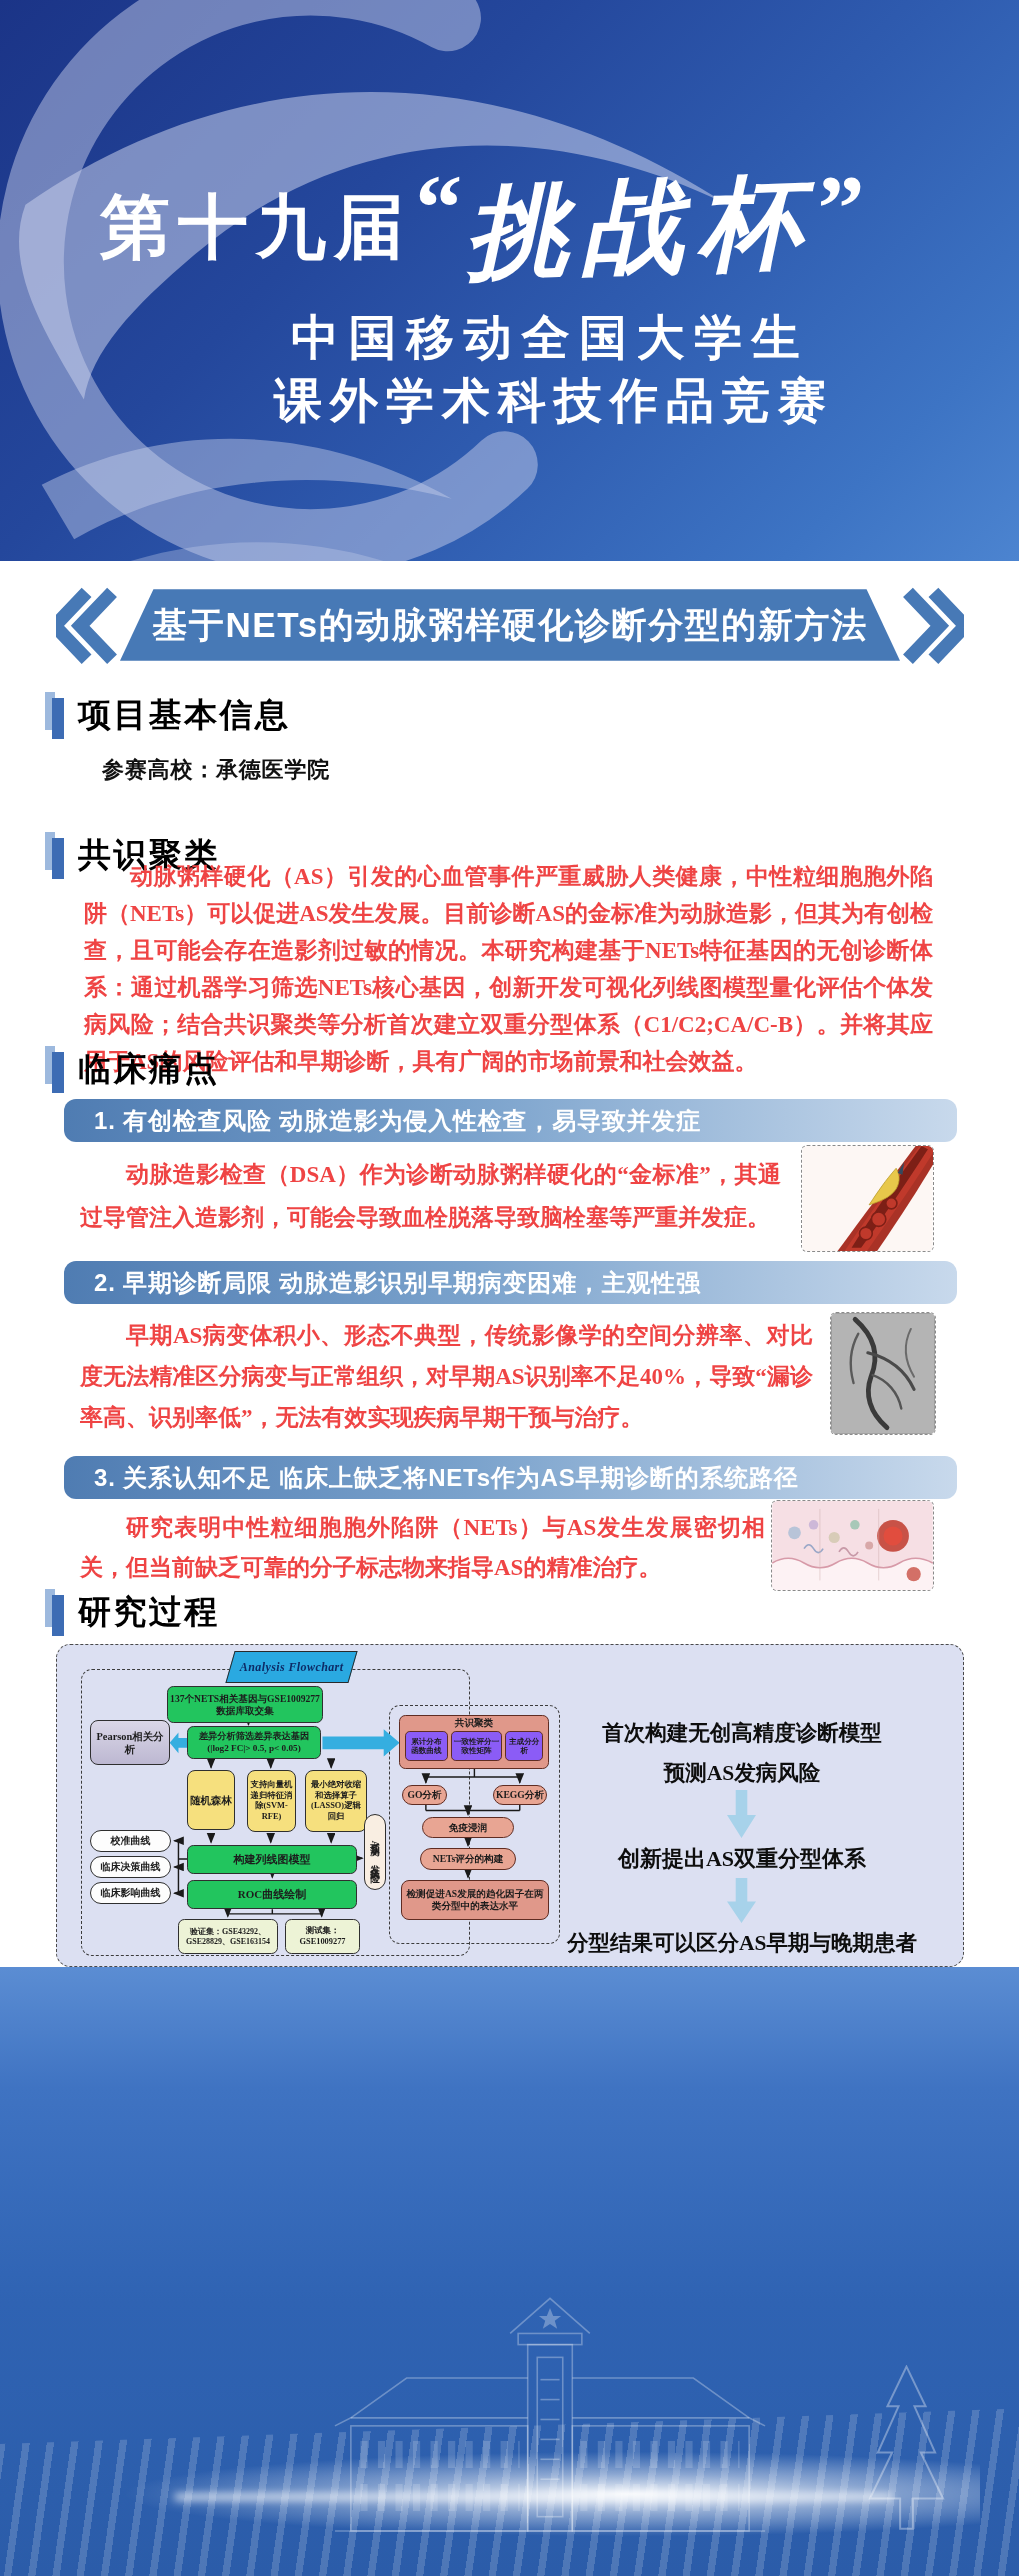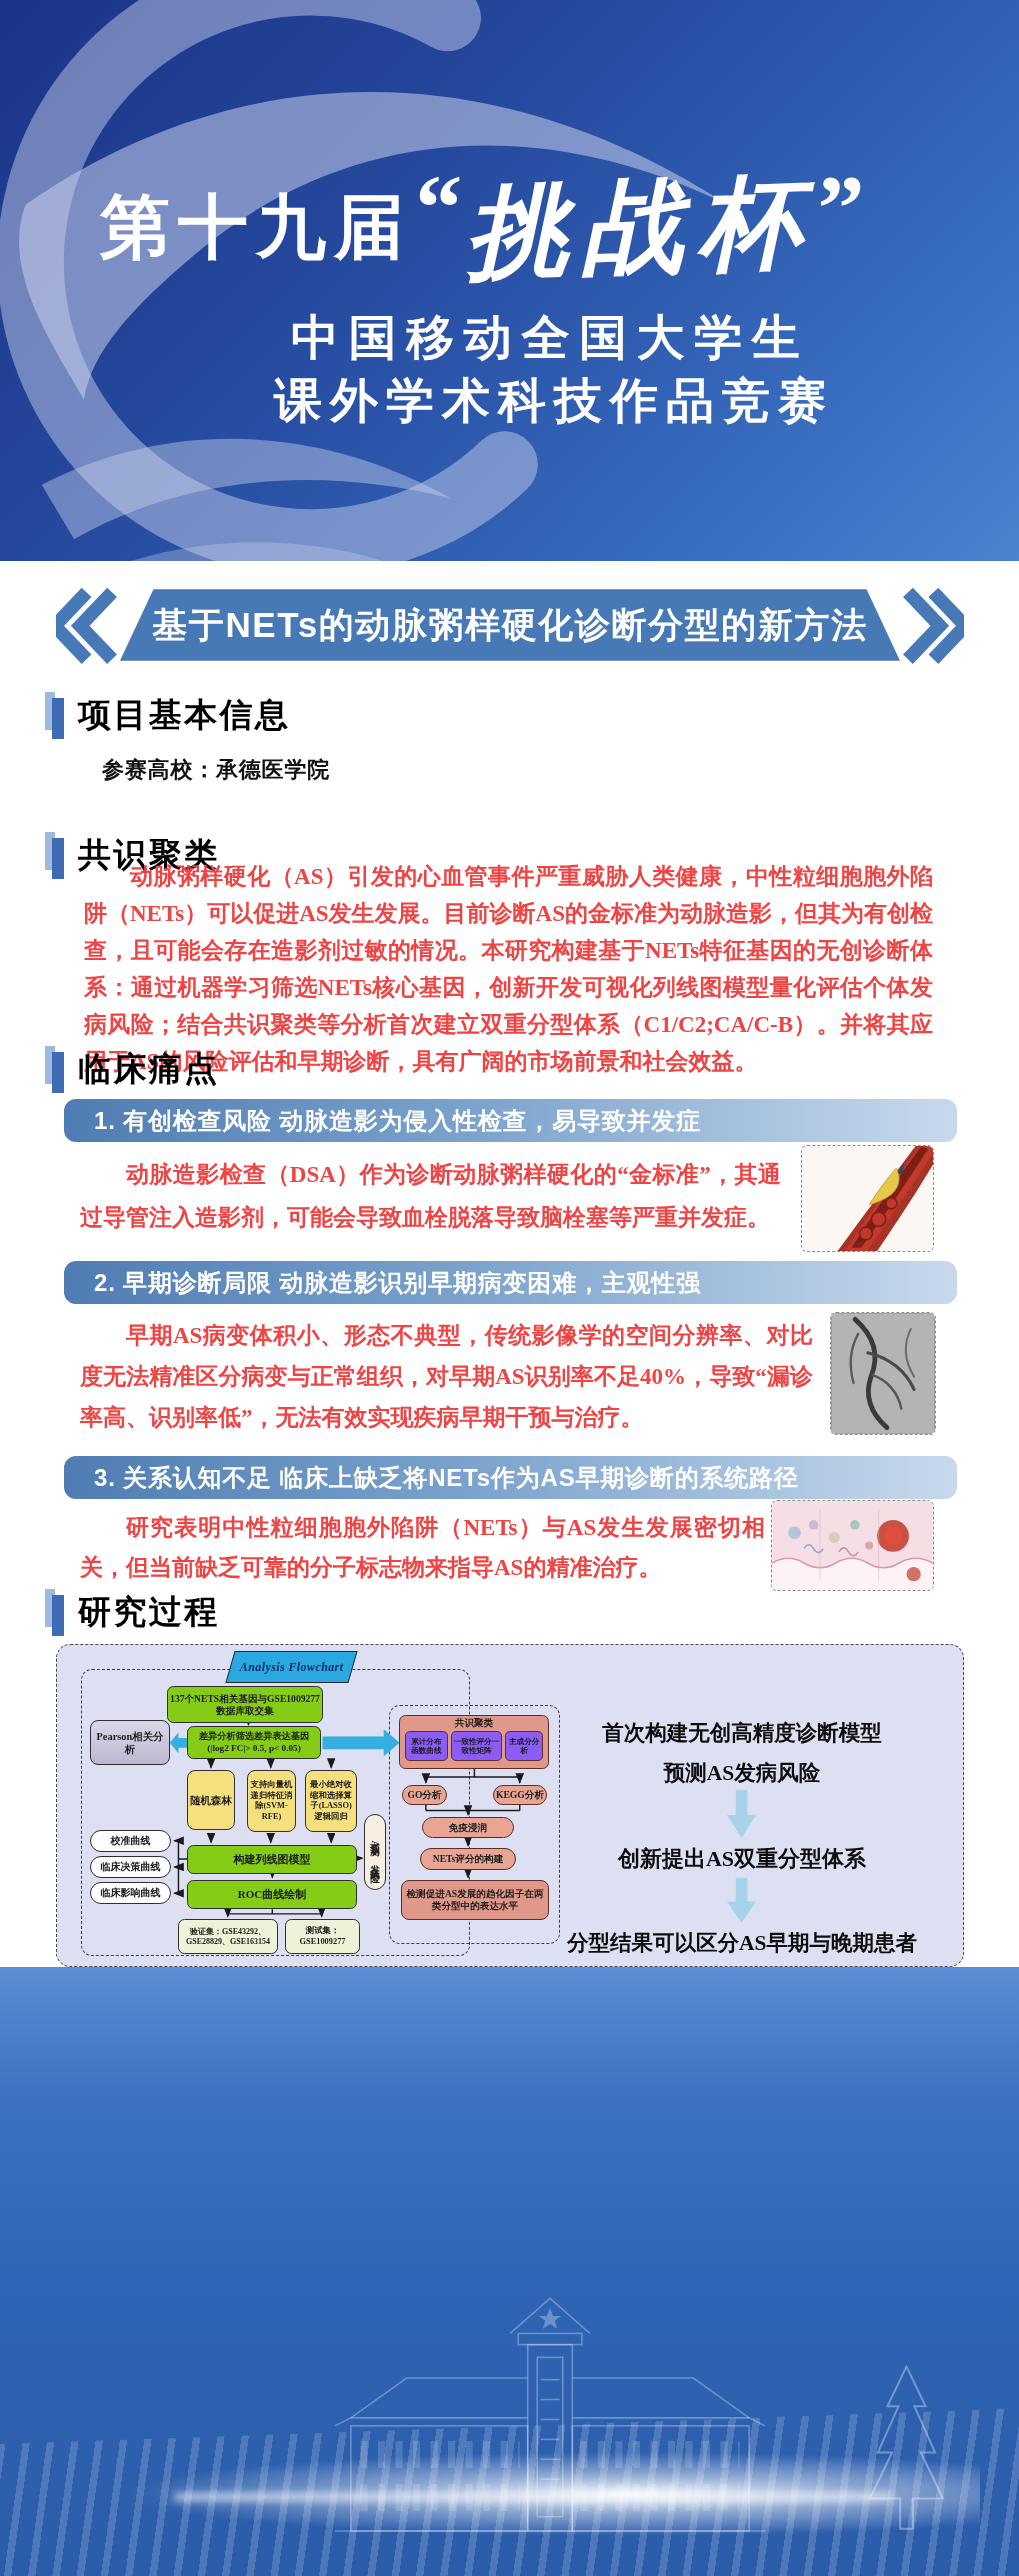--- a/index.html
+++ b/index.html
@@ -38,21 +38,21 @@
                font:900 24px "Liberation Sans",sans-serif;letter-spacing:0.8px;white-space:nowrap;}
   .img-card{position:absolute;border:0.8px dashed #8a8a8a;border-radius:6.4px;overflow:hidden;background:#fff;}
 
   
   .flow-outer{position:absolute;left:56px;top:1644px;width:908px;height:323px;background:#dce0f2;
               border:1.6px dashed #4a4a4a;border-radius:14.3px;box-sizing:border-box;}
   .dashedbox{position:absolute;border:1.6px dashed #3c3c3c;border-radius:11px;box-sizing:border-box;}
   .fbox{position:absolute;box-sizing:border-box;border:1.6px solid #2f2f2f;border-radius:6.4px;
         display:flex;align-items:center;justify-content:center;text-align:center;
         font-family:"Liberation Serif",serif;font-weight:700;color:#1c1c1c;padding:1.6px;line-height:1.25;}
-  .green{background:#84cc16;}
+  .green{background:#22c55e;}
   .green-light{background:#edf3d6;}
   .yellow{background:#f6e07e;border-radius:8px;}
   .graybox{background:linear-gradient(180deg,#dad7e7,#bdb8d2);border-radius:8px;}
   .white-cap{background:#fdfdfd;border-radius:12.7px;}
   .salmon{background:#e0988a;border-color:#5f2c22;}
   .salmon-light{background:#8b5cf6;border-color:#5f2c22;border-radius:4.8px;}
   .salmon-cap{background:#e8a593;border-color:#5f2c22;border-radius:11px;}
   .predict-cap{background:#f9eee2;border-radius:11px;writing-mode:vertical-rl;letter-spacing:2.4px;}
   .flow-banner{position:absolute;left:173px;top:6.4px;width:121px;height:30px;background:#2aa9e1;border:1.6px solid #2a2a2a;
                transform:skewX(-16deg);display:flex;align-items:center;justify-content:center;}
@@ -236,21 +236,21 @@
       </g>
       <path d="M163,117 L152,117 L152,110 L141,123 L152,136 L152,129 L163,129 Z" fill="#35aee0"></path>
       <path d="M333,115 L410,115 L410,106 L430,123 L410,140 L410,131 L333,131 Z" fill="#35aee0"></path>
     </svg>
 
     <div class="fbox green" style="left:110px;top:41px;width:156px;height:37px;font-size:9.6px;">137个NETS相关基因与GSE1009277数据库取交集</div>
     <div class="fbox graybox" style="left:33px;top:75px;width:80px;height:45px;font-size:10.4px;">Pearson相关分析</div>
     <div class="fbox green" style="left:130px;top:81px;width:134px;height:33px;font-size:9.2px;">差异分析筛选差异表达基因(|log2 FC|&gt; 0.5, p&lt; 0.05)</div>
     <div class="fbox yellow" style="left:130px;top:125px;width:48px;height:60px;font-size:10.4px;">随机森林</div>
     <div class="fbox yellow" style="left:190px;top:125px;width:49px;height:62px;font-size:8.4px;">支持向量机递归特征消除(SVM-RFE)</div>
-    <div class="fbox yellow" style="left:248px;top:125px;width:52px;height:62px;font-size:8.4px;">最小绝对收缩和选择算子(LASSO)逻辑回归</div>
+    <div class="fbox yellow" style="left:248px;top:125px;width:62px;height:62px;font-size:8.4px;">最小绝对收缩和选择算子(LASSO)逻辑回归</div>
     <div class="fbox green" style="left:130px;top:200px;width:170px;height:29px;font-size:11px;">构建列线图模型</div>
     <div class="fbox green" style="left:130px;top:235px;width:170px;height:29px;font-size:11px;">ROC曲线绘制</div>
     <div class="fbox green-light" style="left:121px;top:274px;width:100px;height:35px;font-size:8px;">验证集：GSE43292、GSE28829、GSE163154</div>
     <div class="fbox green-light" style="left:228px;top:274px;width:75px;height:35px;font-size:8.4px;">测试集：GSE1009277</div>
     <div class="fbox white-cap" style="left:33px;top:185px;width:81px;height:22px;font-size:10px;">校准曲线</div>
     <div class="fbox white-cap" style="left:33px;top:211px;width:81px;height:22px;font-size:10px;">临床决策曲线</div>
     <div class="fbox white-cap" style="left:33px;top:237px;width:81px;height:22px;font-size:10px;">临床影响曲线</div>
     <div class="fbox predict-cap" style="left:307px;top:169px;width:22px;height:76px;font-size:9.6px;">预测AS发病风险</div>
 
     <div class="fbox salmon" style="left:342px;top:70px;width:150px;height:54px;font-size:9.6px;flex-direction:column;justify-content:flex-start;padding-top:1px;">

